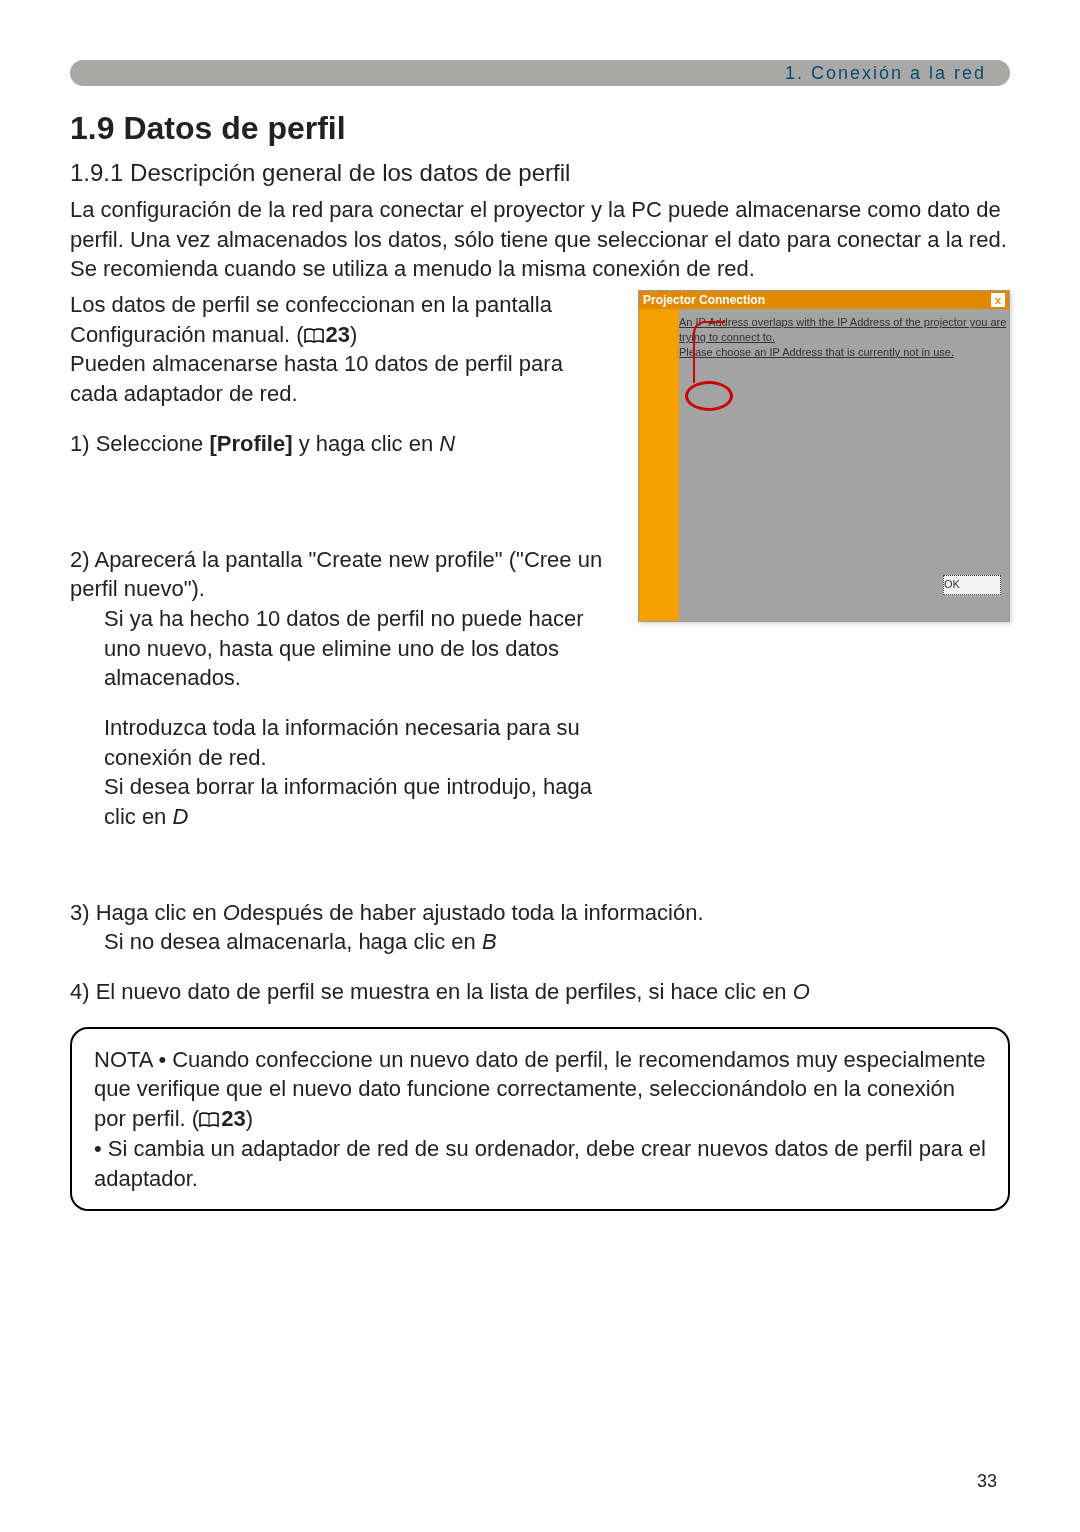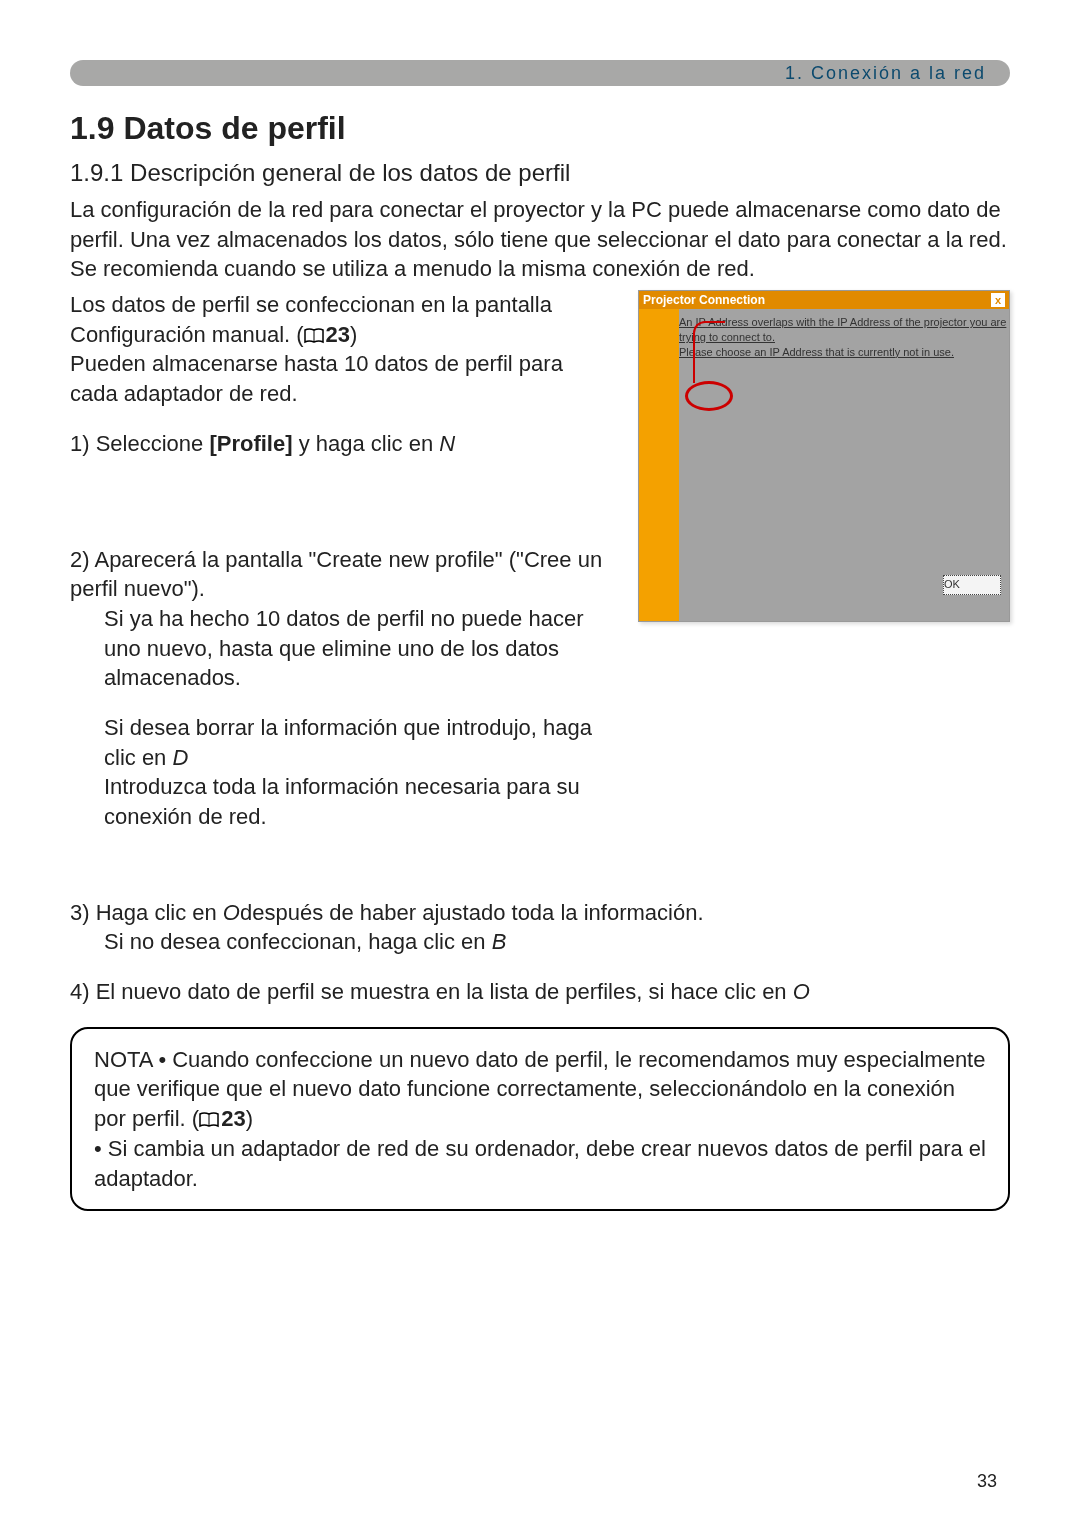--- a/index.html
+++ b/index.html
@@ -198,22 +198,22 @@
         <span>1) Seleccione </span><span class="bold">[Profile]</span><span> y haga clic en </span><span style="font-style:italic;">N</span>
       </p>
 
       <div style="height:80px;"></div>
 
       <p class="step">
         <span>2) Aparecerá la pantalla "Create new profile" ("Cree un perfil nuevo").</span>
         <span class="indent">Si ya ha hecho 10 datos de perfil no puede hacer uno nuevo, hasta que elimine uno de los datos almacenados.</span>
       </p>
       <p class="step mt20">
+        <span class="indent">Introduzca toda la información necesaria para su conexión de red.</span>
         <span class="indent"><span>Si desea borrar la información que introdujo, haga clic en </span><span style="font-style:italic;">D</span></span>
-        <span class="indent">Introduzca toda la información necesaria para su conexión de red.</span>
       </p>
     </div>
 
     <div class="screenshot">
       <div class="titlebar">
         <span>Projector Connection</span>
         <span class="close">x</span>
       </div>
       <div class="body">
         <div class="sidebar"></div>
@@ -225,21 +225,21 @@
       </div>
       <div class="callout-line"></div>
       <div class="callout-circle"></div>
     </div>
   </div>
 
   <div style="height:60px;"></div>
 
   <p class="step">
     <span>3) Haga clic en </span><span style="font-style:italic;">O</span><span>después de haber ajustado toda la información.</span>
-    <span class="indent"><span>Si no desea confeccionan, haga clic en </span><span style="font-style:italic;">B</span></span>
+    <span class="indent"><span>Si no desea almacenarla, haga clic en </span><span style="font-style:italic;">B</span></span>
   </p>
 
   <p class="step mt20">
     <span>4) El nuevo dato de perfil se muestra en la lista de perfiles, si hace clic en </span><span style="font-style:italic;">O</span>
   </p>
 
   <div class="notebox mt20">
     <span>NOTA  • Cuando confeccione un nuevo dato de perfil, le recomendamos muy especialmente que verifique que el nuevo dato funcione correctamente, seleccionándolo en la conexión por perfil. (</span><span class="book-icon"><svg viewBox="0 0 20 16">
           <path d="M1 2 Q5 0 10 2 Q15 0 19 2 V14 Q15 12 10 14 Q5 12 1 14 Z" fill="none" stroke="#000" stroke-width="1.5"></path>
           <line x1="10" y1="2" x2="10" y2="14" stroke="#000" stroke-width="1"></line>

